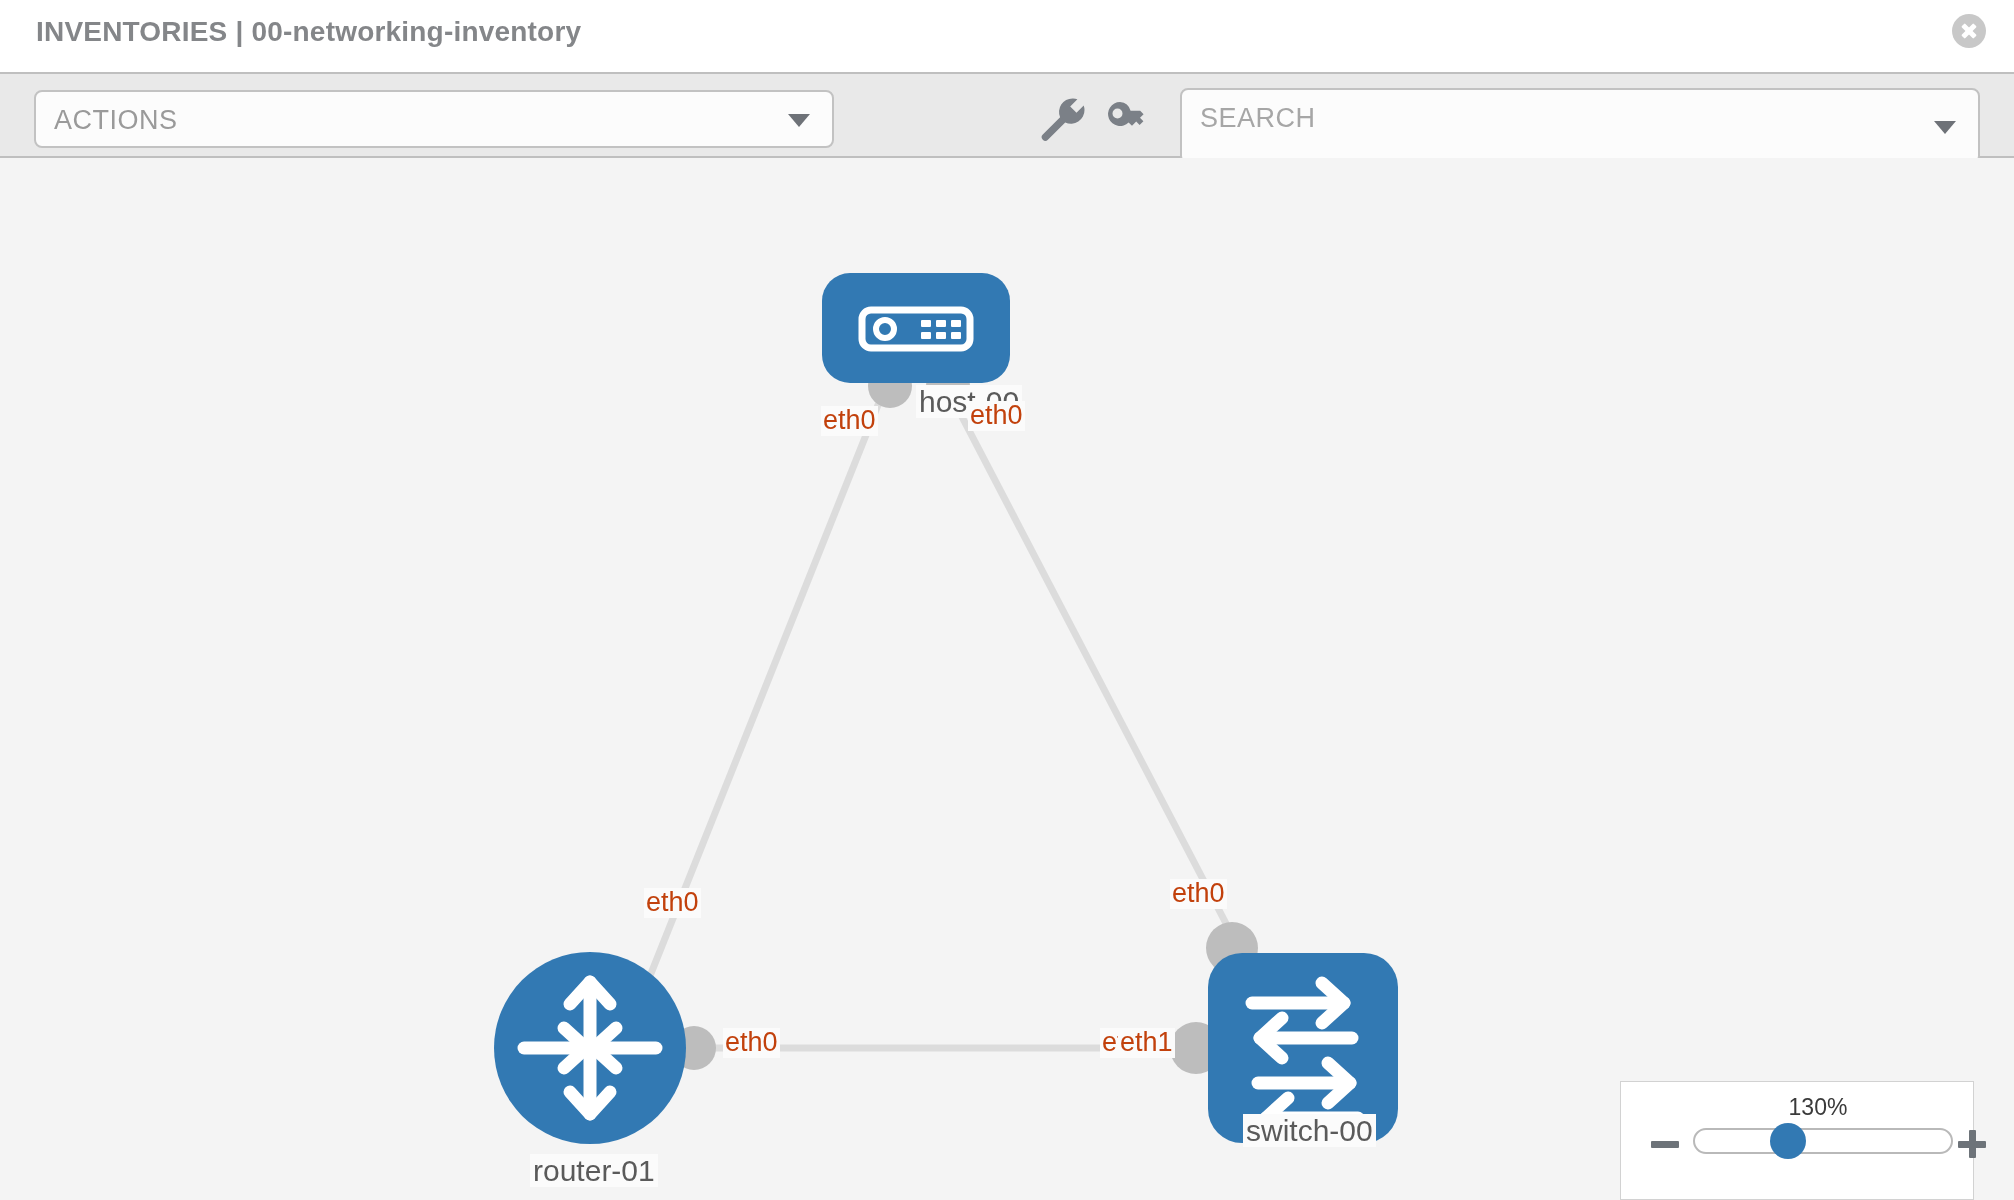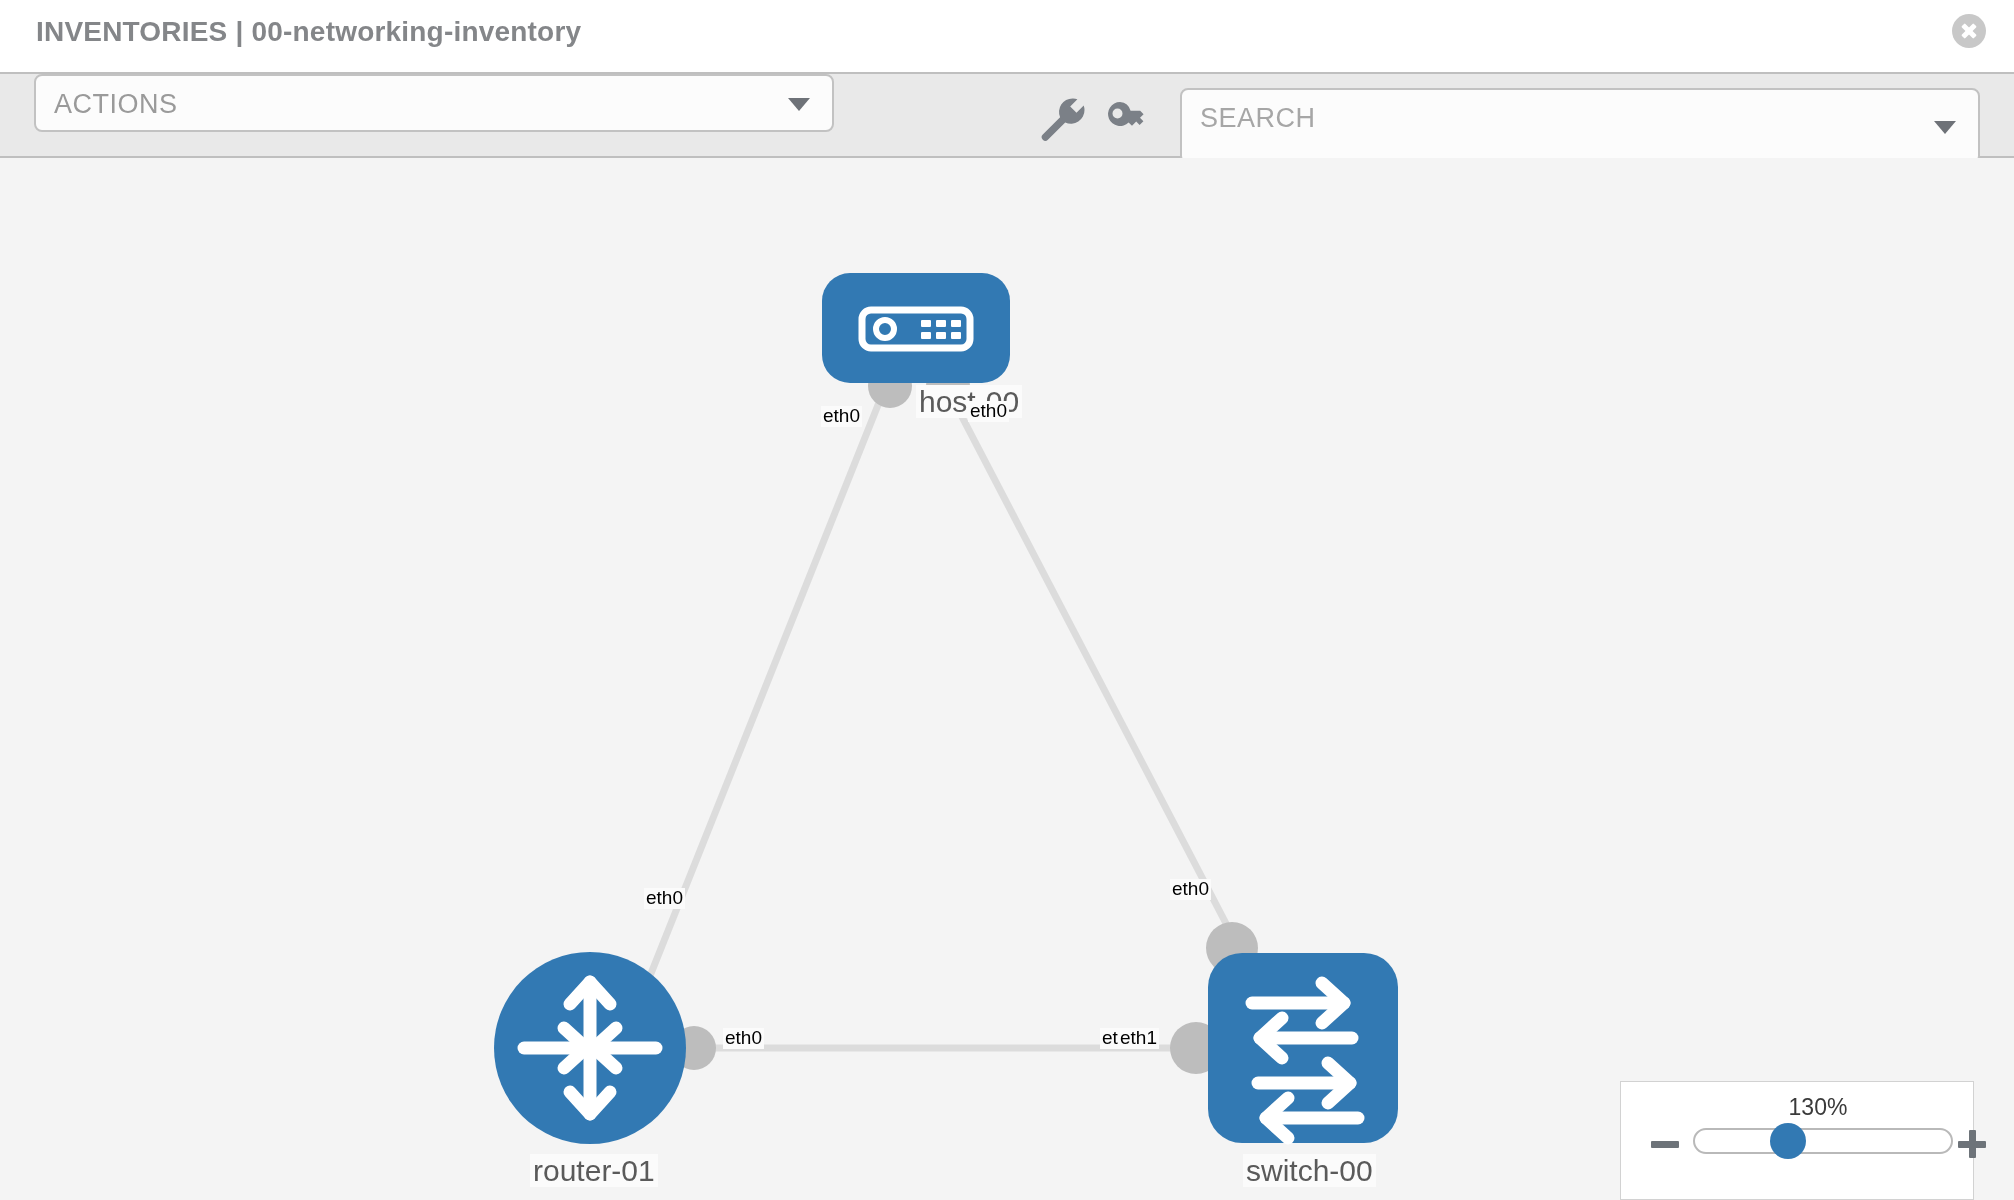--- a/index.html
+++ b/index.html
@@ -64,21 +64,21 @@
     width: 2014px;
     height: 86px;
     background: #e9e9e9;
     border-top: 2px solid #bfbfbf;
     border-bottom: 2px solid #bfbfbf;
     box-sizing: border-box;
   }
   .actions-select {
     position: absolute;
     left: 34px;
-    top: 0;
+    top: 16px;
     width: 800px;
     height: 58px;
     background: #fcfcfc;
     border: 2px solid #c2c2c2;
     border-radius: 8px;
     box-sizing: border-box;
     cursor: pointer;
     text-align: right;
   }
   .actions-select .label {
@@ -152,22 +152,22 @@
     position: absolute;
     font-size: 30px;
     color: #5a5a5a;
     background: #fbfbfb;
     white-space: nowrap;
     padding: 0 3px;
     line-height: 1.1;
   }
   .edge-label {
     position: absolute;
-    font-size: 19px;
-    color: #000000;
+    font-size: 27px;
+    color: #c2410c;
     background: #fbfbfb;
     white-space: nowrap;
     padding: 0 2px;
     line-height: 1.1;
   }
 
   
   .zoom-panel {
     position: absolute;
     left: 1620px;
@@ -342,21 +342,21 @@
         <polyline points="1328,905 1350,925 1328,945"></polyline>
 
         <line x1="1358" y1="960" x2="1266" y2="960"></line>
         <polyline points="1288,940 1266,960 1288,980"></polyline>
       </g>
     </g>
   </svg>
 
   <div class="node-label" style="left:916px; top:227px;">host-00</div>
   <div class="node-label" style="left:530px; top:996px;">router-01</div>
-  <div class="node-label" style="left:1243px; top:996px;">switch-00</div>
+  <div class="node-label" style="left:1243px; top:956px;">switch-00</div>
 
   <div class="edge-label" style="left:821px; top:248px;">eth0</div>
   <div class="edge-label" style="left:968px; top:243px;">eth0</div>
   <div class="edge-label" style="left:644px; top:730px;">eth0</div>
   <div class="edge-label" style="left:1170px; top:721px;">eth0</div>
   <div class="edge-label" style="left:723px; top:870px;">eth0</div>
   <div class="edge-label" style="left:1100px; top:870px;">eth</div>
   <div class="edge-label" style="left:1118px; top:870px;text-align:center;">eth1</div>
 </div>
 

